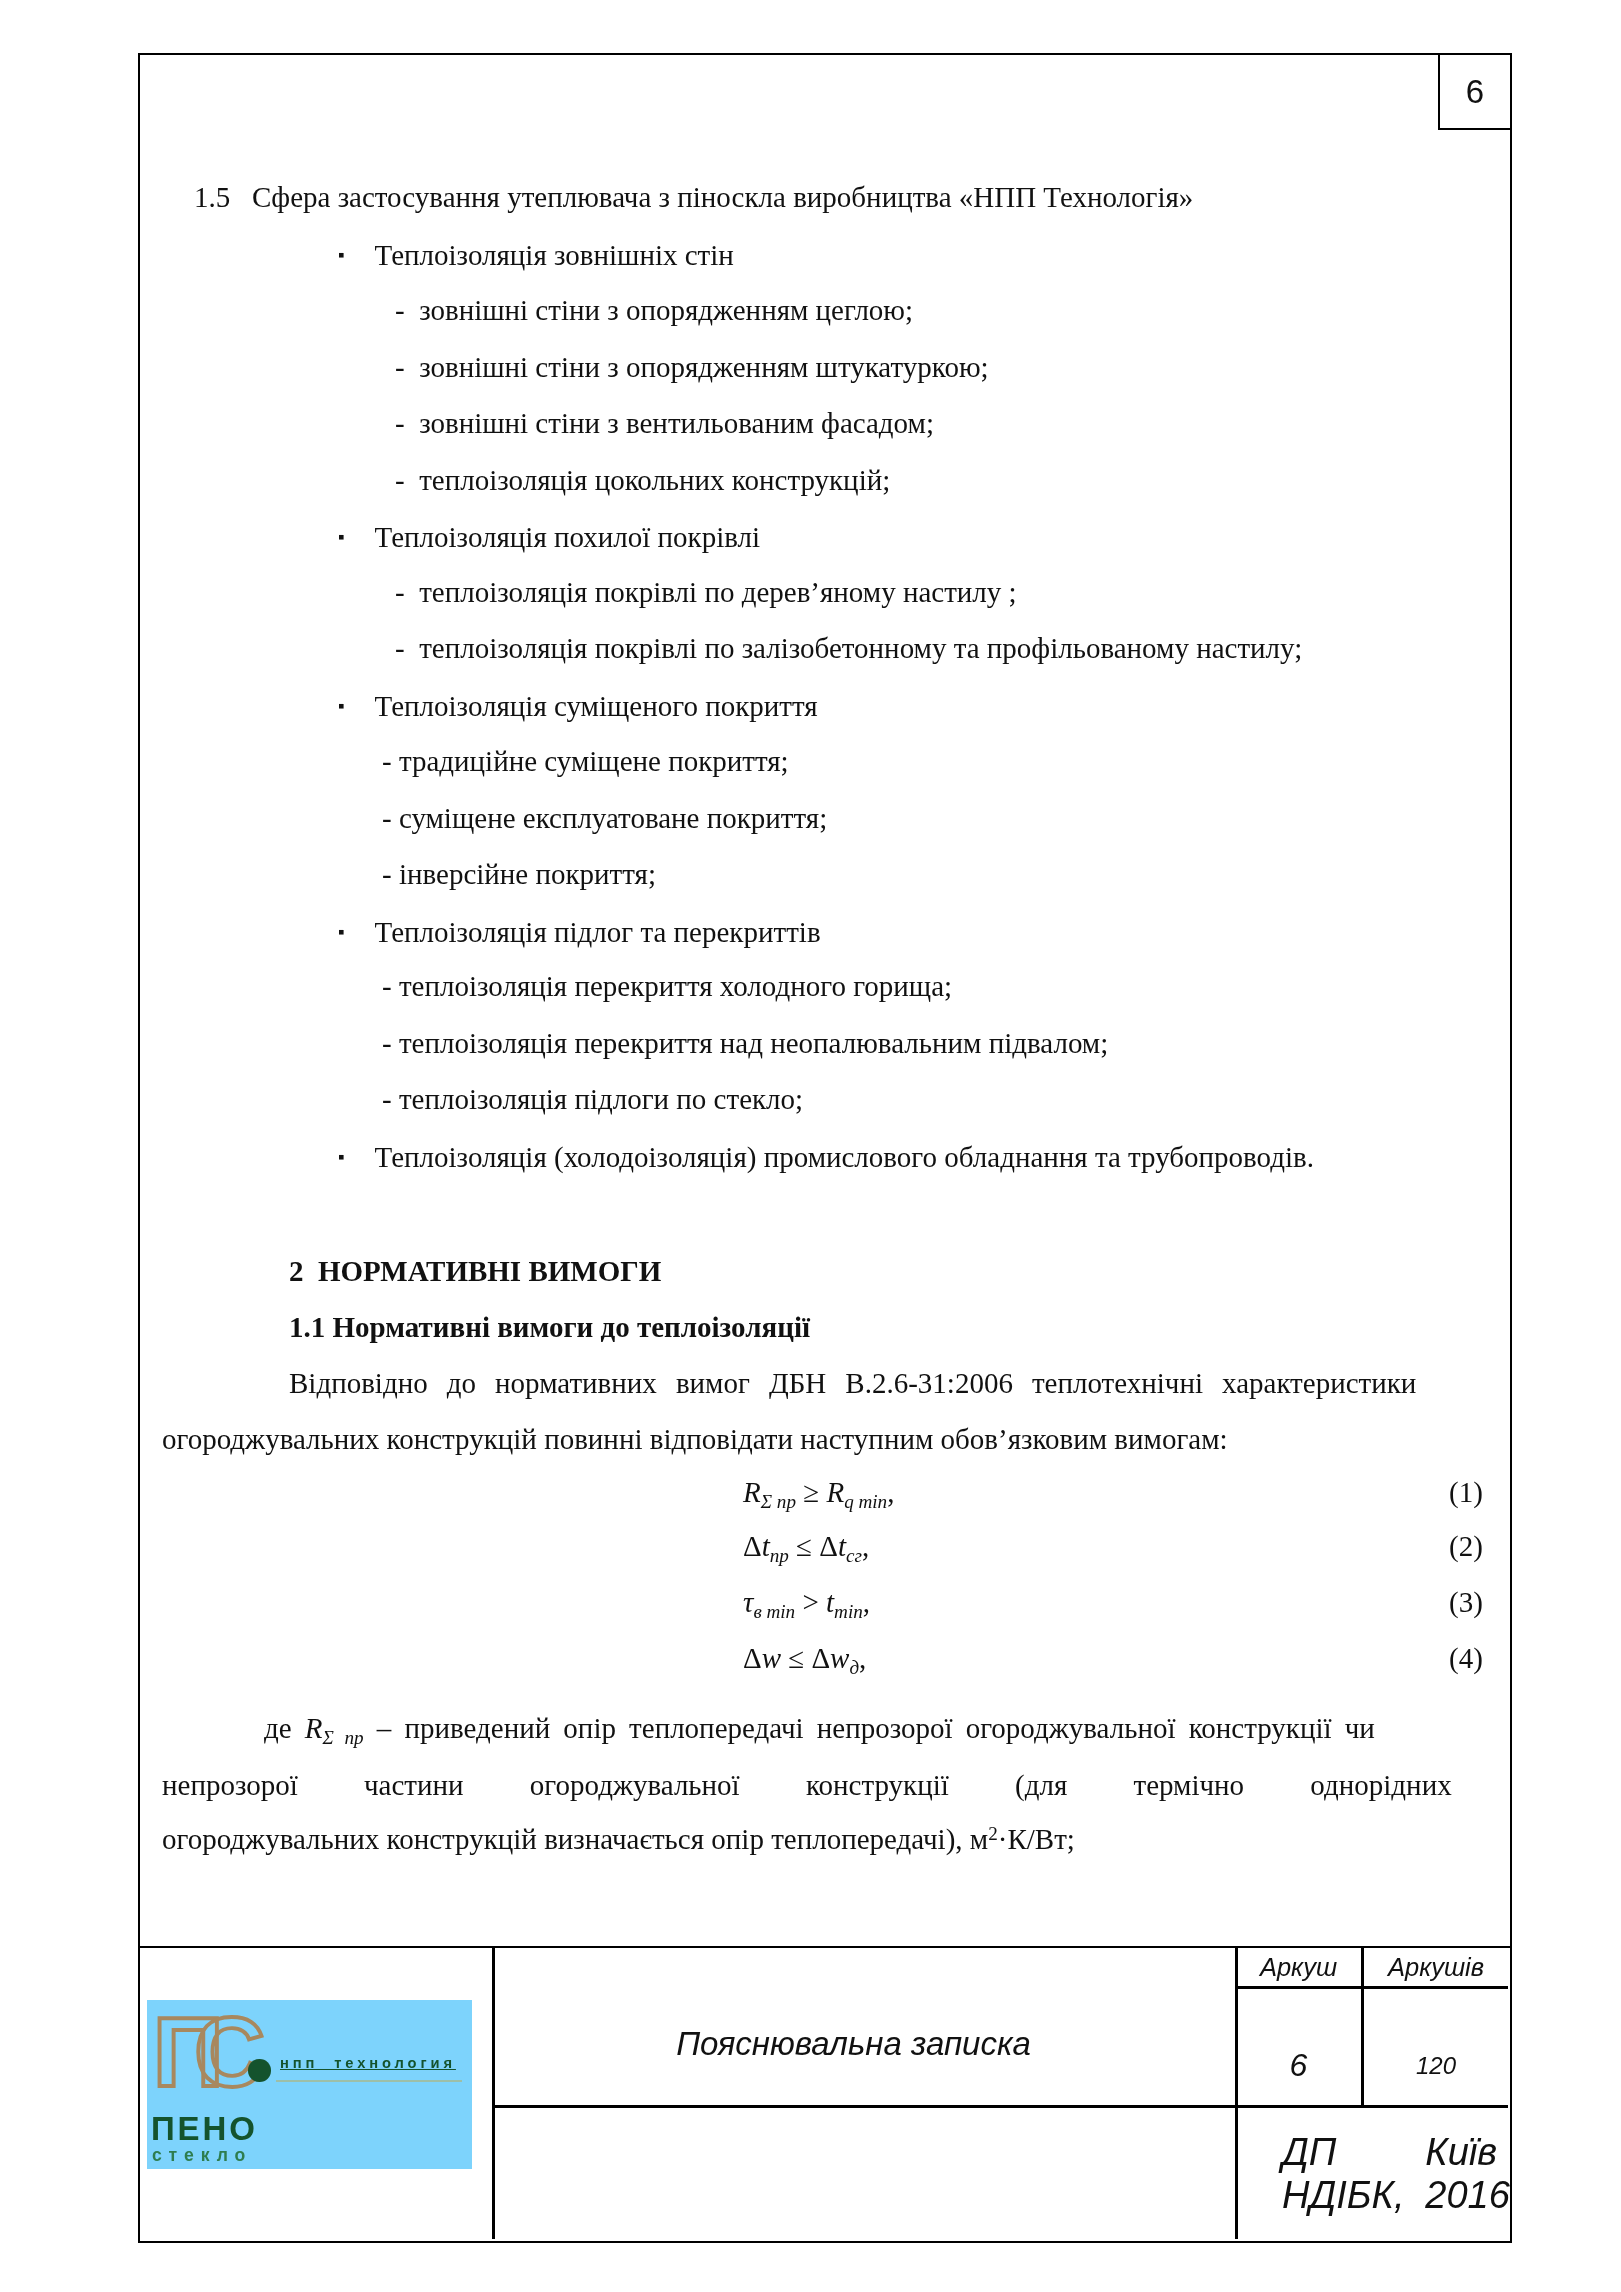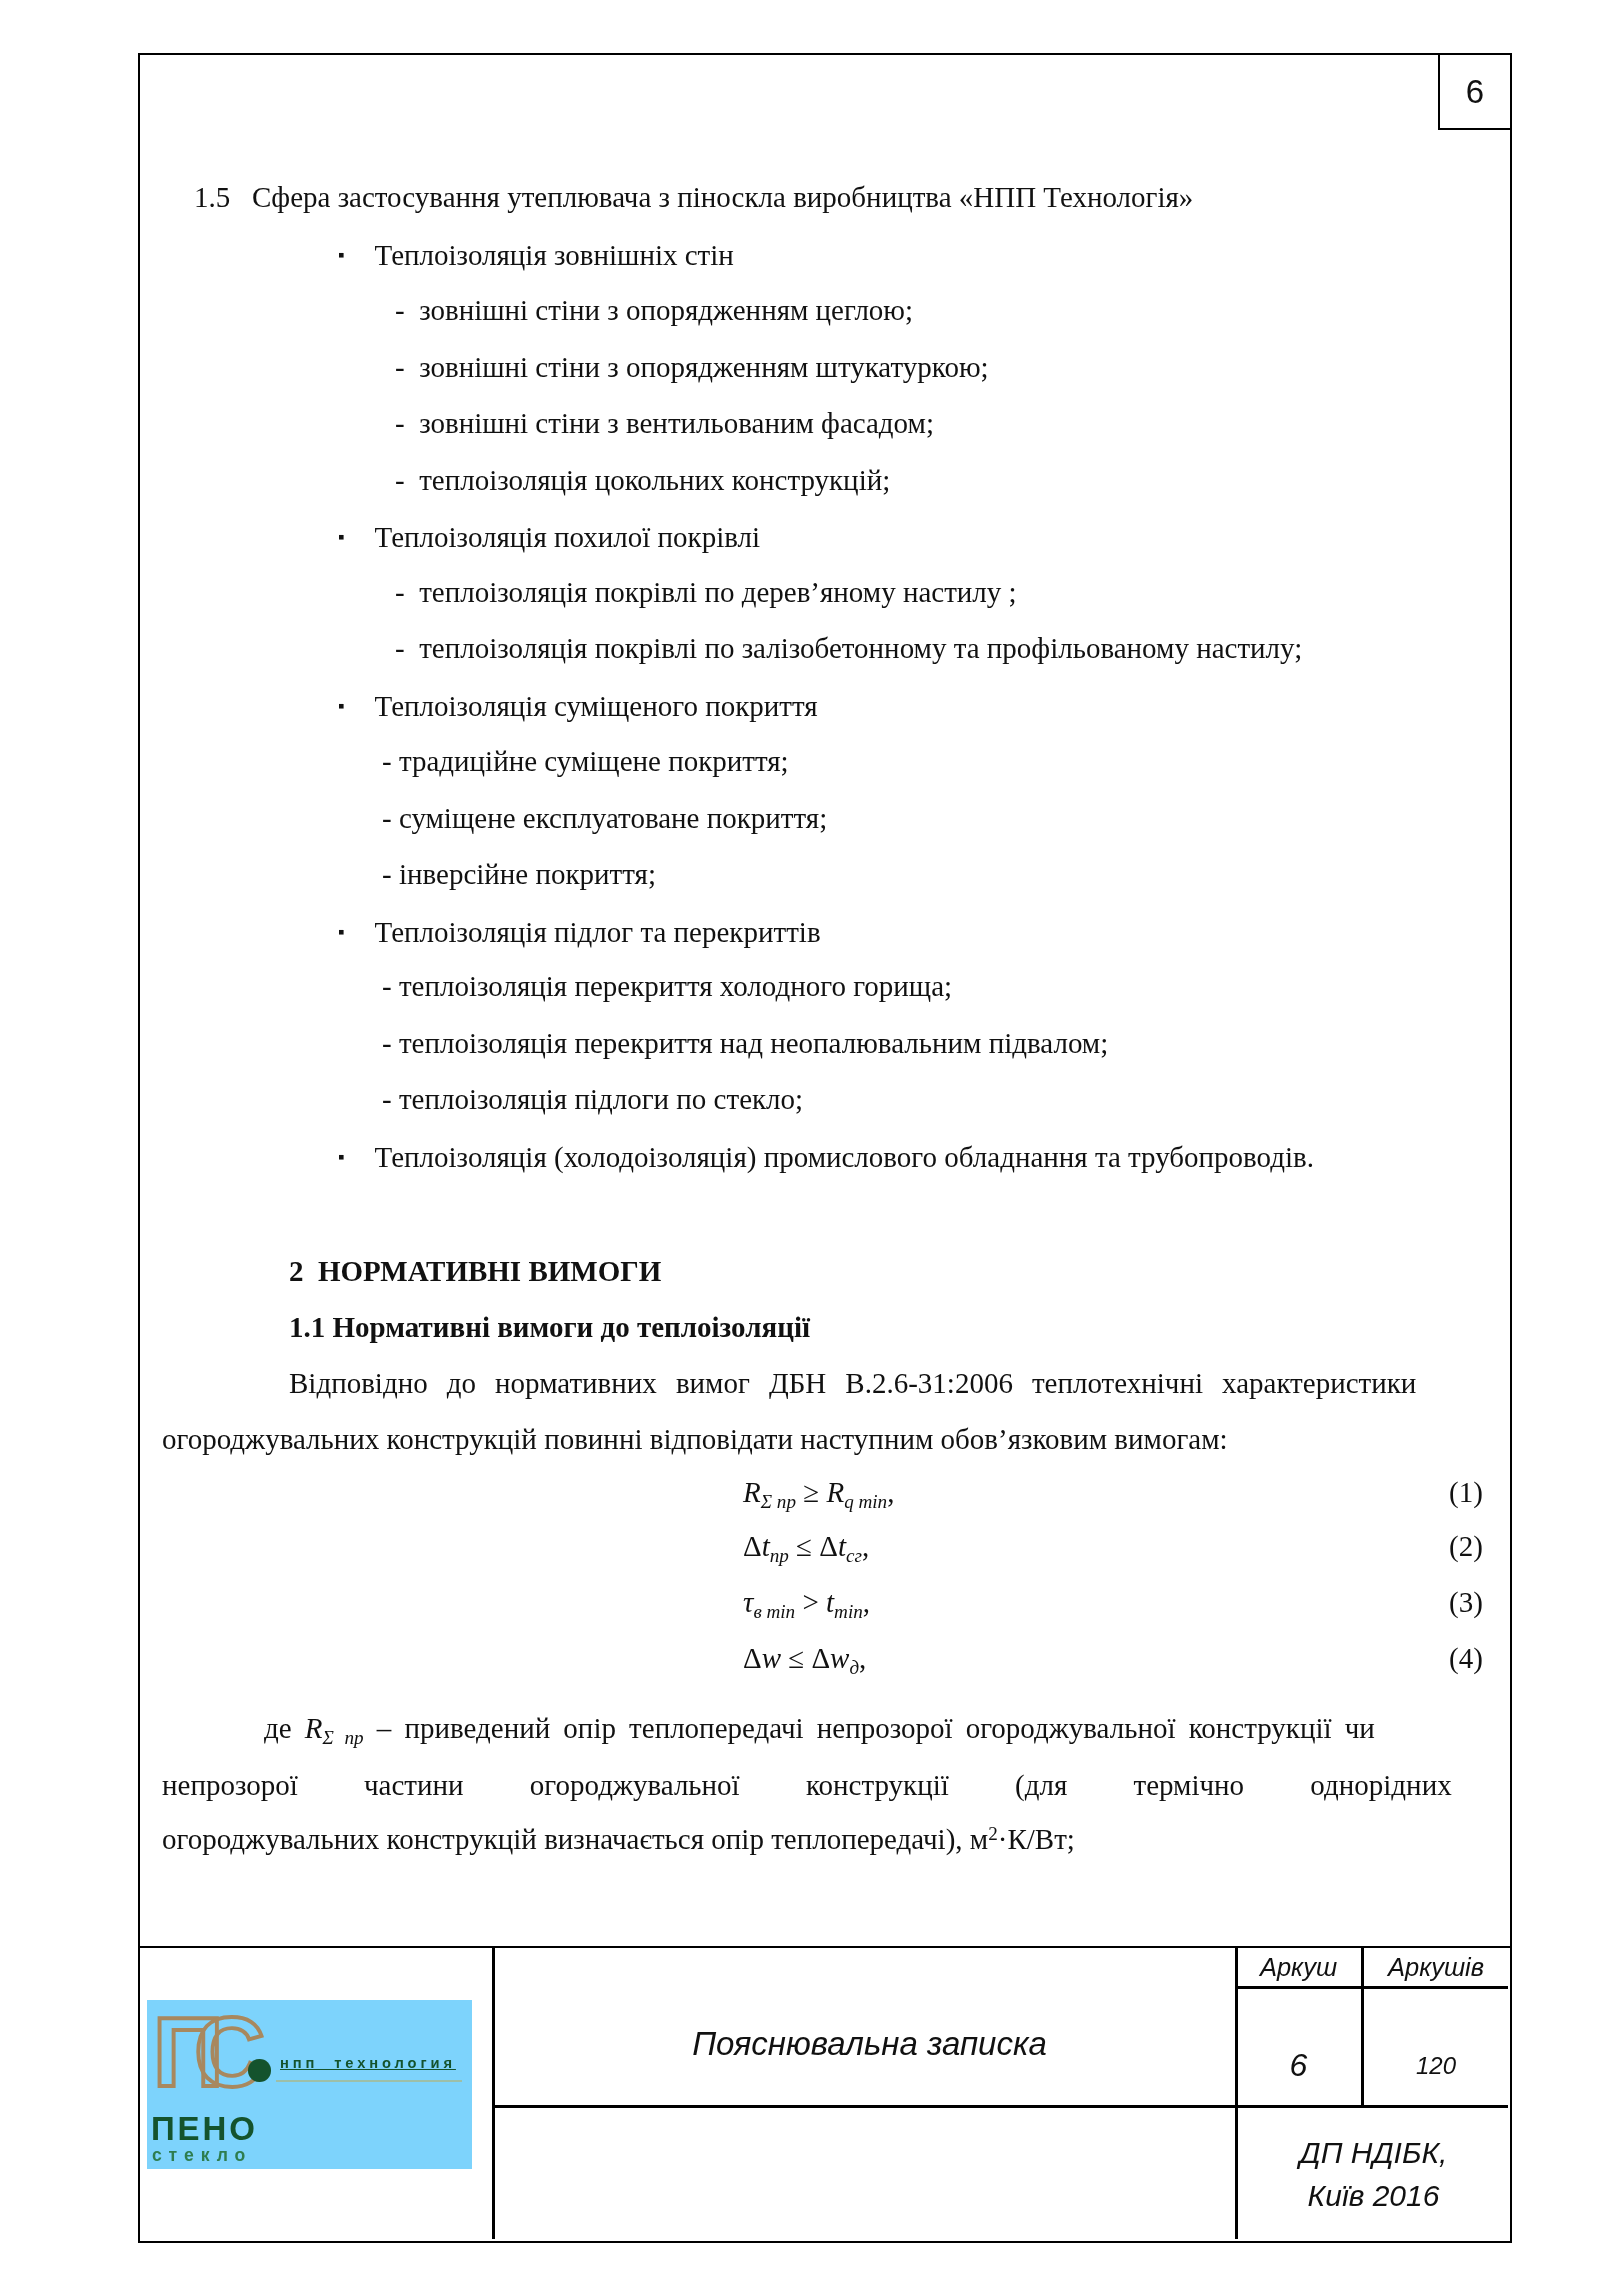--- a/index.html
+++ b/index.html
@@ -23,27 +23,27 @@
   sub.fsub{vertical-align:-0.3em;line-height:0;}
   sup.fsup{font-size:0.66em;vertical-align:0.45em;line-height:0;}
   .fnum{position:absolute;left:1449px;font-size:29px;}
   .fx{position:absolute;left:743px;font-size:29px;white-space:pre;}
   
   .ftable{position:absolute;left:138px;top:1946px;width:1374px;height:297px;
           border:2.9px solid #000;box-sizing:border-box;background:#fff;}
   .fl{position:absolute;background:#000;}
   .fcell{position:absolute;display:flex;align-items:center;justify-content:center;
          font-family:"Liberation Sans",sans-serif;font-style:italic;color:#111;}
-  .fc-title{left:361px;top:0;width:737px;height:157px;font-size:33px;padding-top:17.6px;}
+  .fc-title{left:345px;top:0;width:737px;height:157px;font-size:33px;padding-top:17.6px;}
   .fc-h1{left:1098px;top:0;width:121px;height:38px;font-size:25.5px;}
   .fc-h2{left:1224px;top:0;width:144px;height:38px;font-size:25.5px;}
   .fc-v1{left:1098px;top:38px;width:121px;height:116px;font-size:32px;padding-top:21.6px;}
   .fc-v2{left:1224px;top:38px;width:144px;height:116px;font-size:24px;padding-top:21.6px;}
-  .fc-org{left:1098px;top:160px;width:271px;height:131px;font-size:30px;
-          flex-direction:column;line-height:43px;}
+  .fc-org{left:1098px;top:160px;width:271px;height:131px;font-size:38px;
+          flex-direction:row;line-height:43px;padding-left:44px;}
   
   .logo{position:absolute;left:147px;top:2000px;width:325px;height:169px;background:#7dd3fc;}
   .mono{position:absolute;left:5.9px;top:-3.9px;font-family:"Liberation Sans",sans-serif;
         font-weight:bold;}
   .mono span{-webkit-text-stroke:3.9px #a8885e;color:transparent;font-size:98px;}
   .mono .mc{margin-left:-29px;}
   .gdot{position:absolute;left:101px;top:59px;width:22.5px;height:22.5px;border-radius:50%;
         background:#14532d;}
   .brand-small{position:absolute;left:133px;top:55px;color:#14532d;
         font-family:"Liberation Sans",sans-serif;font-weight:bold;font-size:14.7px;

